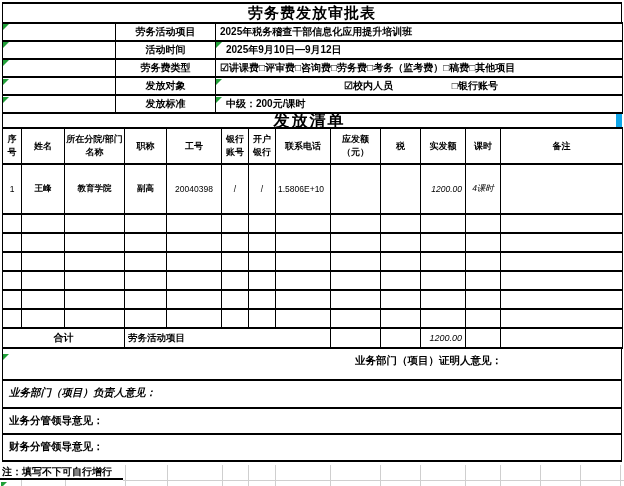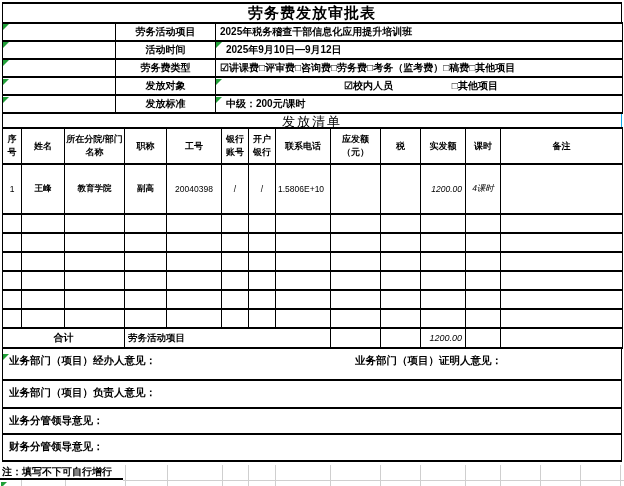--- a/index.html
+++ b/index.html
@@ -28,23 +28,23 @@
   
   .info-table td { height:18px; font-weight:bold; font-size:10px; }
   .info-table .lbl { text-align:center; }
   .info-table .val { text-align:left; padding-left:4px; }
   .info-table .val.indent { padding-left:10px; }
   .info-table .val.centered { text-align:center; }
   .gap-l { display:inline-block; margin-right:56px; }
 
   
   .banner {
-    border-left:1px solid #000; border-right:1px solid #0ea5e9;
+    border-left:1px solid #000; border-right:6px solid #0ea5e9;
     height:15px; display:flex; align-items:center; justify-content:center;
-    font-size:13px; font-weight:normal; letter-spacing:2px;
+    font-size:16px; font-weight:bold; letter-spacing:2px;
   }
 
   
   .list-table th { font-weight:bold; white-space:normal; word-break:break-all; line-height:1.4; padding:1px; height:36px; }
   .list-table td { height:19px; text-align:center; }
   .list-table tr.data-row td { height:50px; font-size:8.5px; }
   .list-table td.al { text-align:left; padding-left:2px; }
   .list-table td.ar { text-align:right; padding-right:3px; }
   .list-table td.italic { font-style:italic; }
   .list-table td.cn { font-weight:bold; font-size:9px; }
@@ -53,21 +53,21 @@
   .list-table tr.total-row .lbl { font-weight:bold; font-size:10px; }
 
   
   .sig-row {
     border:1px solid #000; border-top:none; border-bottom-width:2px;
     font-size:10.5px; font-weight:bold; padding:5px 0 0 6px;
     display:flex; align-items:flex-start;
   }
   .sig-row .right-label { position:absolute; left:322px;margin-left:30px; }
   .sig-a { height:32px; position:relative; }
-  .sig-b { height:28px; }
+  .sig-b { height:28px;font-style:italic; }
   .sig-c { height:26px; }
   .sig-d { height:27px; }
 
   
   #bottom-strip { position:absolute; left:0; top:465px; width:624px; height:21px; background:#fff;padding-left:6px; }
   .gridline-v { position:absolute; top:0; width:1px; height:21px; background:#cfcfcf; }
   .gridline-h { position:absolute; left:123px; top:15px; right:0; height:1px; background:#cfcfcf; }
   .note-cell {
     position:absolute; left:0; top:0; width:123px; height:15px; background:#fff;
     border-bottom:2px solid #000; font-size:10px; font-weight:bold; padding-left:2px;
@@ -108,21 +108,21 @@
       <tr>
         <td></td>
         <td class="lbl">劳务费类型</td>
         <td class="val">☑讲课费□评审费□咨询费□劳务费□考务（监考费）□稿费□其他项目</td>
       </tr>
       <tr>
         <td></td>
         <td class="lbl">发放对象</td>
         <td class="val centered">
           <span class="gap-l">☑校内人员</span>
-          <span>□其他项目</span>
+          <span>□银行账号</span>
         </td>
       </tr>
       <tr>
         <td></td>
         <td class="lbl">发放标准</td>
         <td class="val indent">中级：200元/课时</td>
       </tr>
     </tbody>
       </table>
 
@@ -271,21 +271,20 @@
         <td></td>
         <td></td>
         <td class="ar italic">1200.00</td>
         <td></td>
         <td></td>
       </tr>
     </tbody>
       </table>
 
     <div class="sig-row sig-a">
-      <span>业务部门（项目）经办人意见：</span>
       <span class="right-label">业务部门（项目）证明人意见：</span>
     </div>
     <div class="sig-row sig-b">
       <span>业务部门（项目）负责人意见：</span>
     </div>
     <div class="sig-row sig-c">
       <span>业务分管领导意见：</span>
     </div>
     <div class="sig-row sig-d">
       <span>财务分管领导意见：</span>

